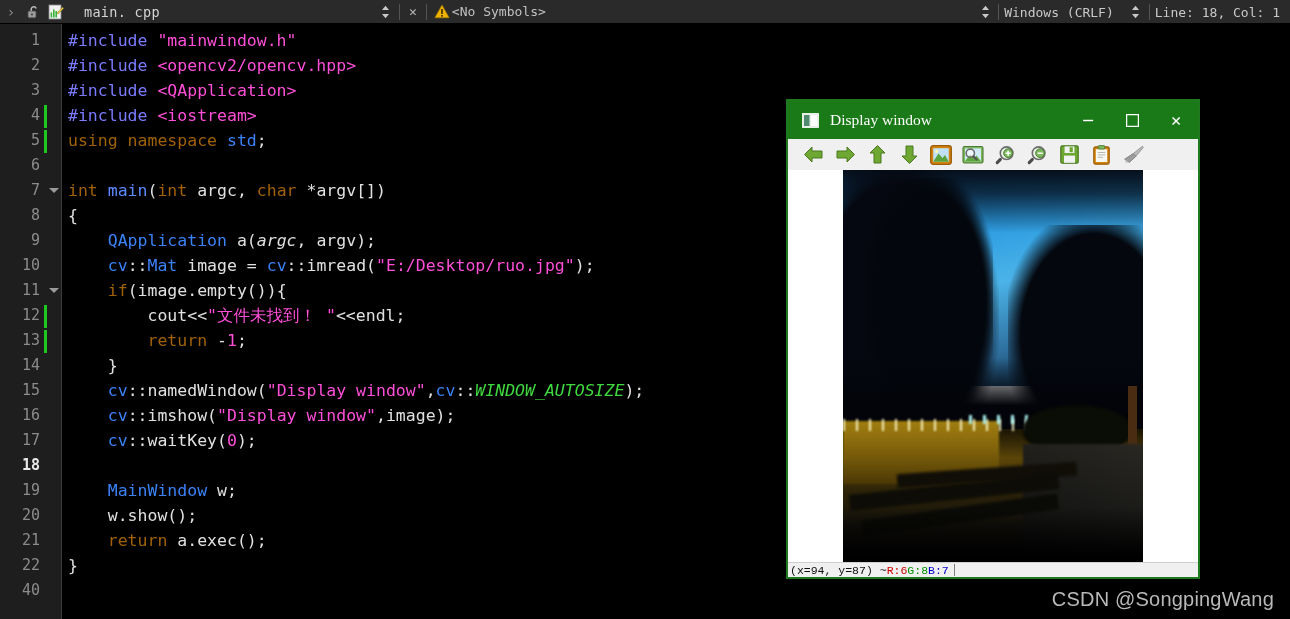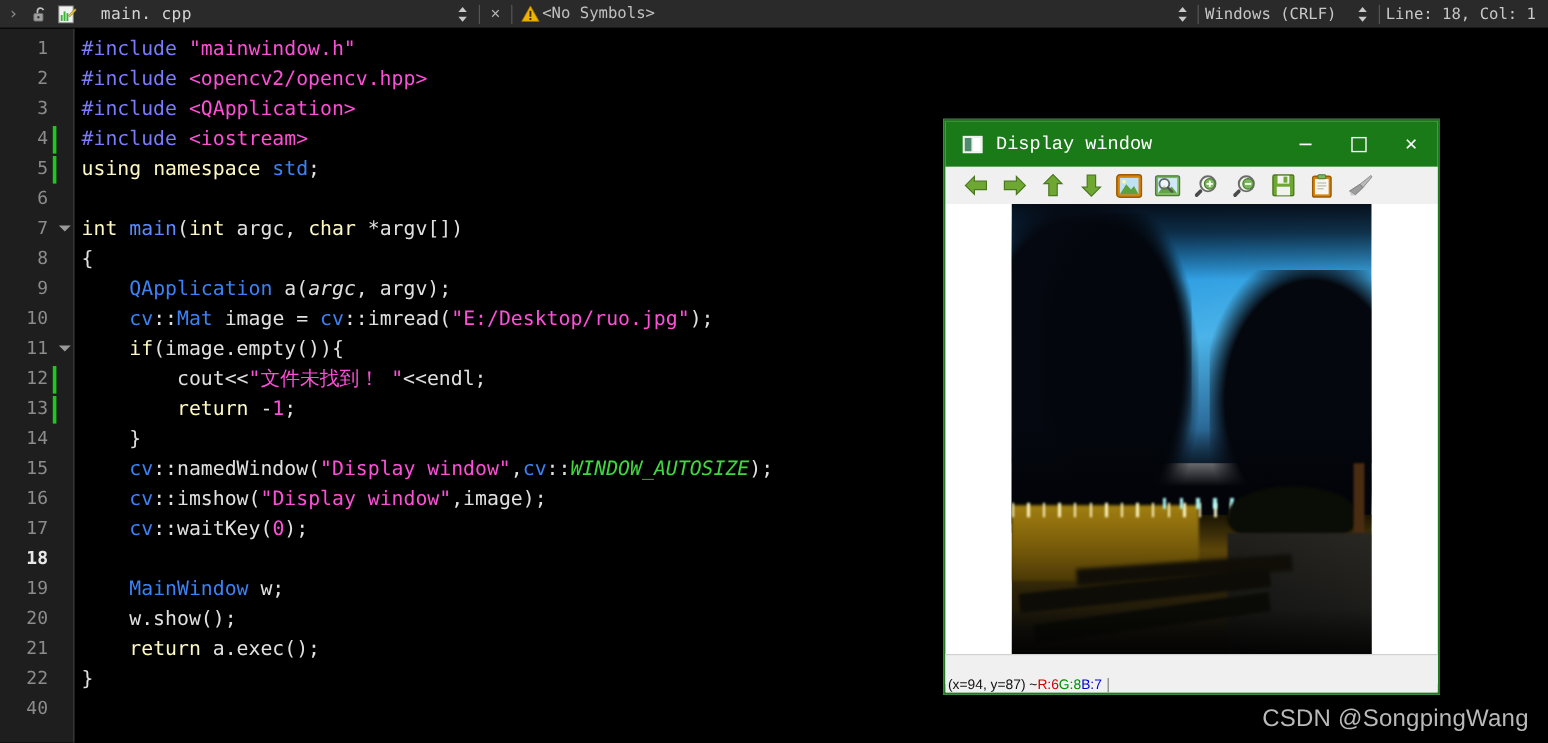--- a/index.html
+++ b/index.html
@@ -77,21 +77,21 @@
   .foldarrow i {
     display:block; width:0; height:0;
     border-left:5px solid transparent; border-right:5px solid transparent;
     border-top:5px solid #9a9a9a;
   }
   .code-text { padding-left: 5px; }
 
   
   .t-pre     { color:#7b7bff; }
   .t-str     { color:#ff4fd8; }
-  .t-kw      { color:#fef9c3; }
+  .t-kw      { color:#a16207; }
   .t-fn      { color:#5b8bff; }
   .t-cls     { color:#3b82f6;margin-top:47px; }
   .t-plain   { color:#e0e0e0; }
   .t-num     { color:#ff4fd8; }
   .t-italic  { color:#3fd93f; font-style: italic; }
   .t-param   { color:#e0e0e0; font-style: italic; }
 
   
   .dispwin {
     position: absolute; left: 786px; top: 99px; width: 414px; height: 480px;
@@ -99,21 +99,21 @@
     background: #f0f0f0;
     box-shadow: 0 0 0 0 rgba(0,0,0,0);
   }
   .dw-title {
     height: 38px; background:#1a7a17;
     display:flex; align-items:center;
     color:#ffffff;
   }
   .dw-icon { margin-left: 14px; width:17px; height:15px; flex:0 0 auto; }
   .dw-titletext {
-    margin-left: 11px; font-family: Liberation Mono, monospace;
+    margin-left: 11px; font-family: Liberation Serif, serif;
     font-size: 15.5px; color:#ffffff; flex:1 1 auto;
   }
   .dw-btn {
     width: 44px; height:38px; display:flex; align-items:center; justify-content:center;
     color:#ffffff; flex:0 0 auto;
   }
   .dw-toolbar {
     height: 31px; background:#f0f0f0; display:flex; align-items:center;
     padding-left: 10px; gap: 2px;
   }
@@ -122,24 +122,24 @@
     position:absolute; left:0; right:0; top:69px; height: 400px;
     background:#ffffff;
     display:flex; align-items:flex-start; justify-content:center;
     padding-top: 0px;
   }
   .dw-image {
     width: 300px; height: 392px; margin-top:0px;
     position:relative; overflow:hidden;
   }
   .dw-status {
-    position:absolute; left:0; bottom:0; width:100%; height:32px;
+    position:absolute; left:0; bottom:0; width:100%; height:15px;
     background:#f0f0f0;
-    font-family:Liberation Sans, sans-serif; font-size:11.5px;
-    color:#101010; display:flex; align-items:flex-end;
+    font-family:Liberation Mono, monospace; font-size:11.5px;
+    color:#101010; display:flex; align-items:center;
     padding-left: 2px;
     border-top: 1px solid #d0d0d0;
     overflow:hidden; white-space:nowrap;
   }
   .st-r { color:#d00000; }
   .st-g { color:#009000; }
   .st-b { color:#0000d0; }
   .st-cursorline { display:inline-block; width:1px; height:12px; background:#808080; margin-left:5px; }
 
   .watermark {

